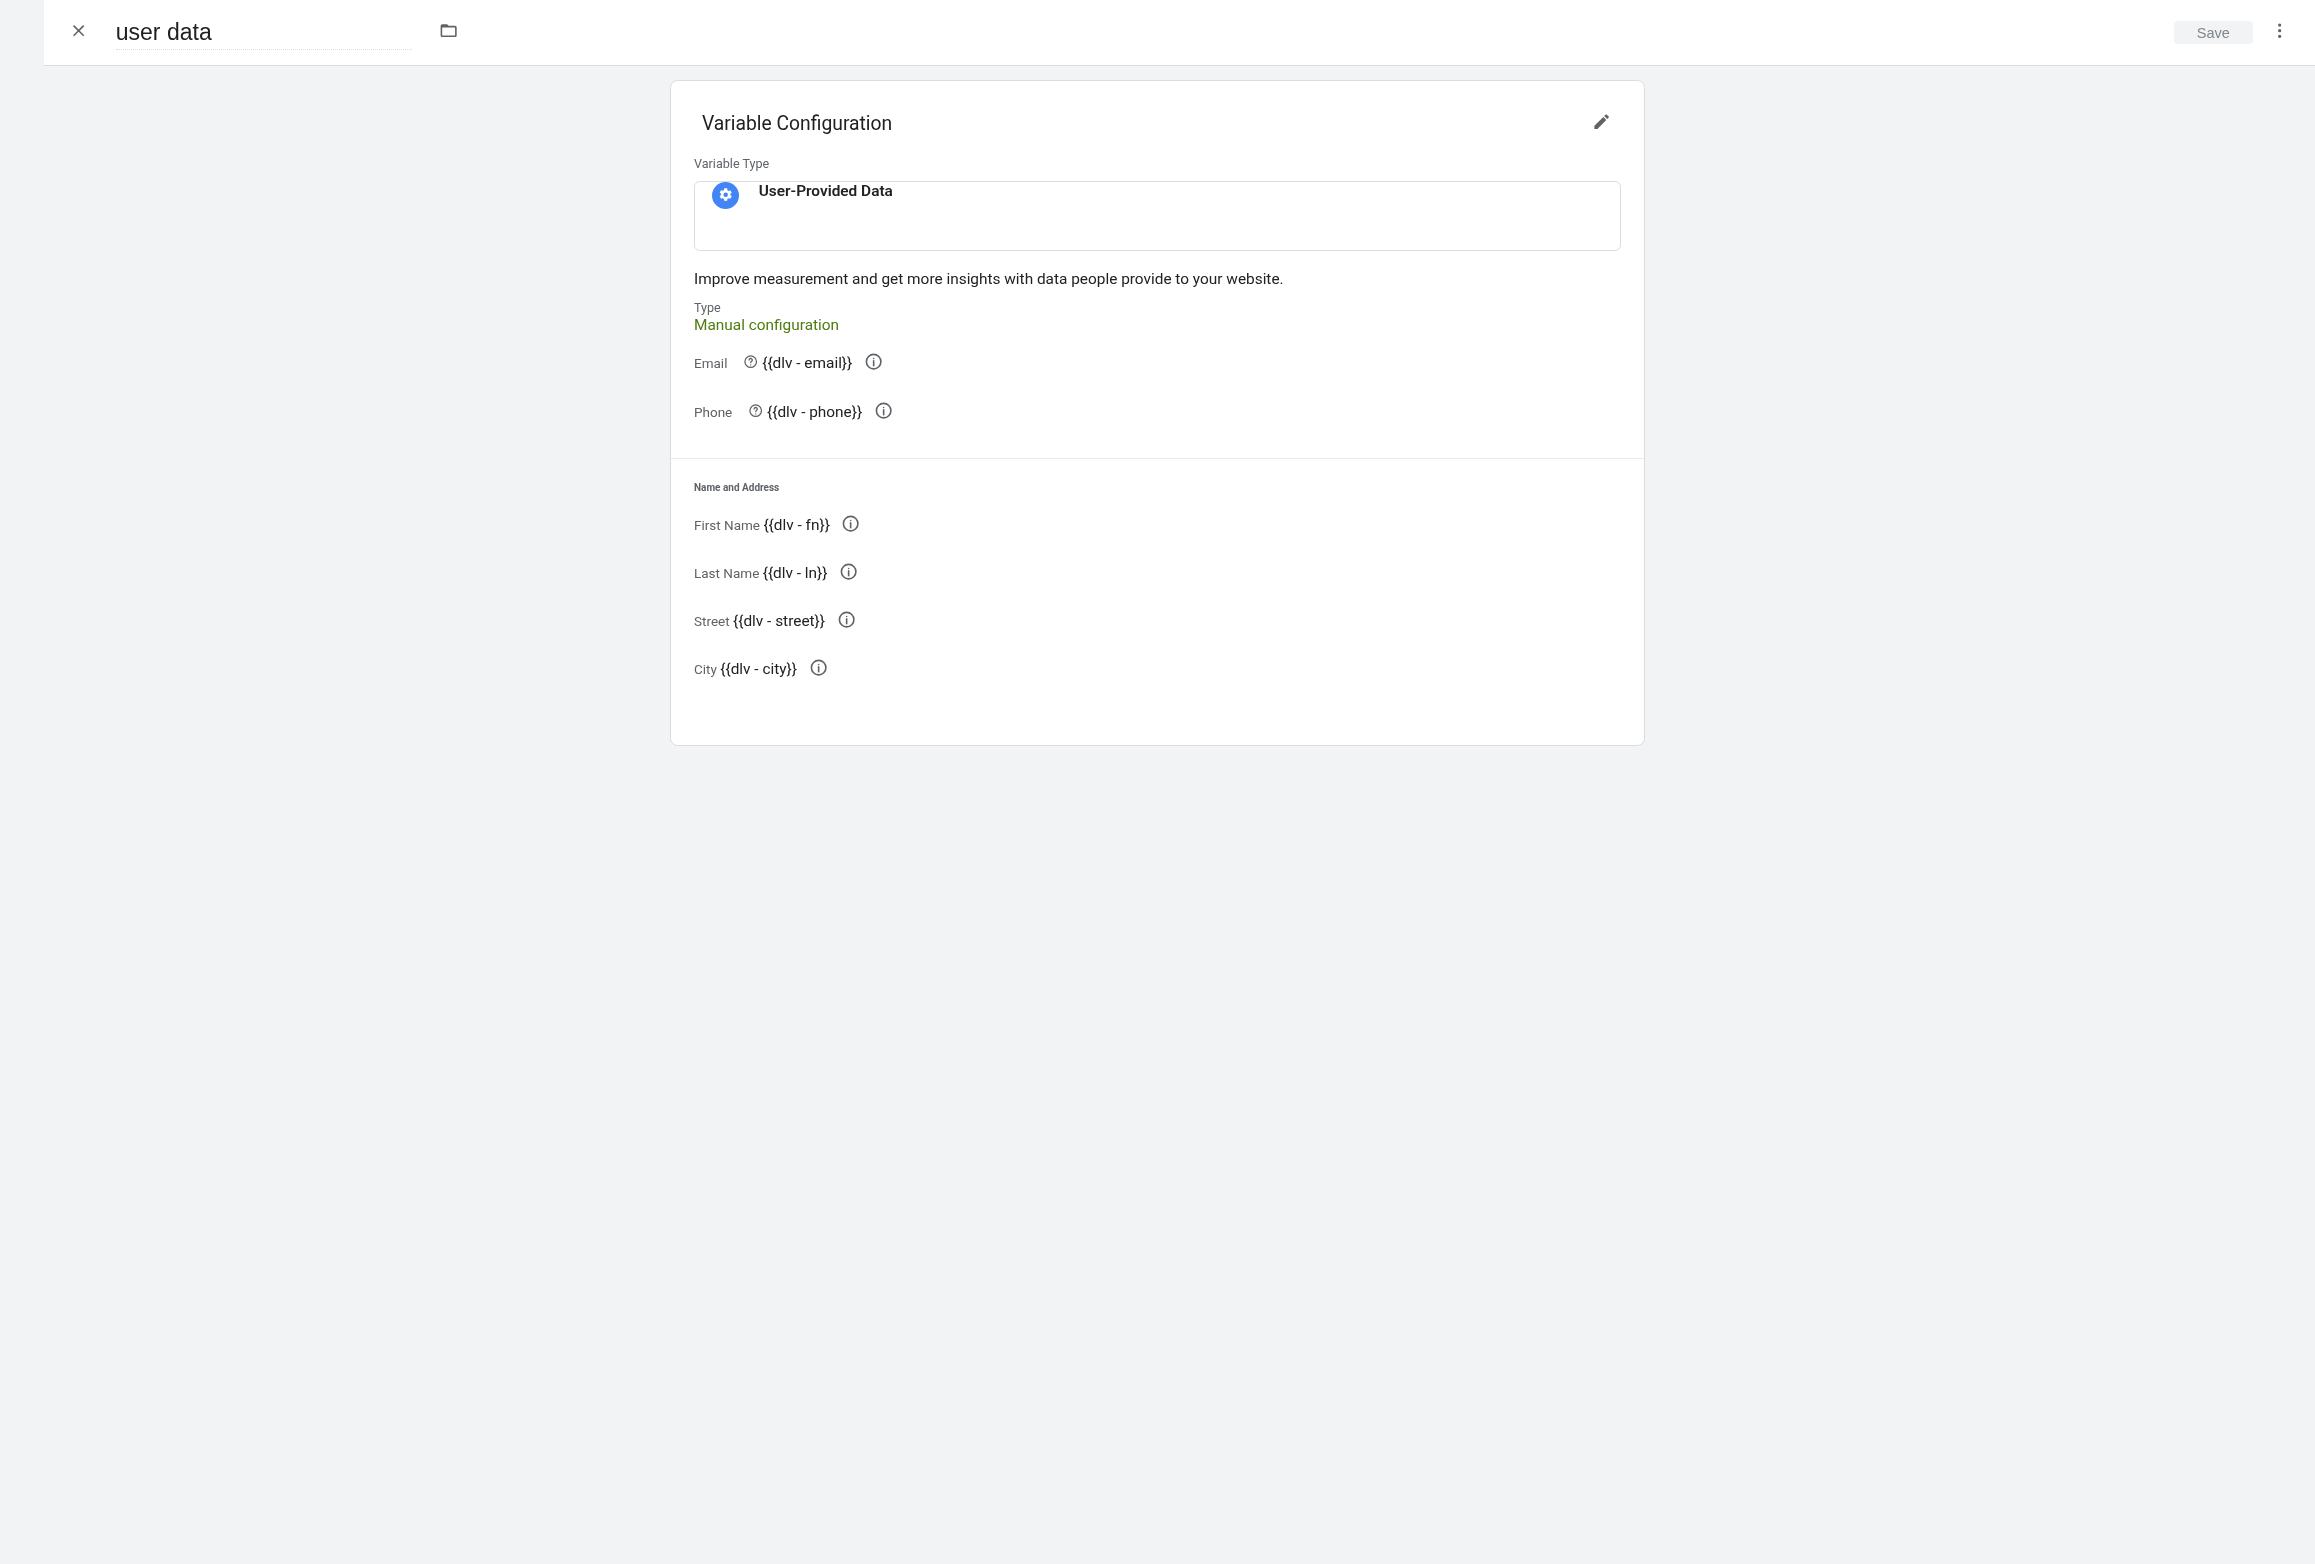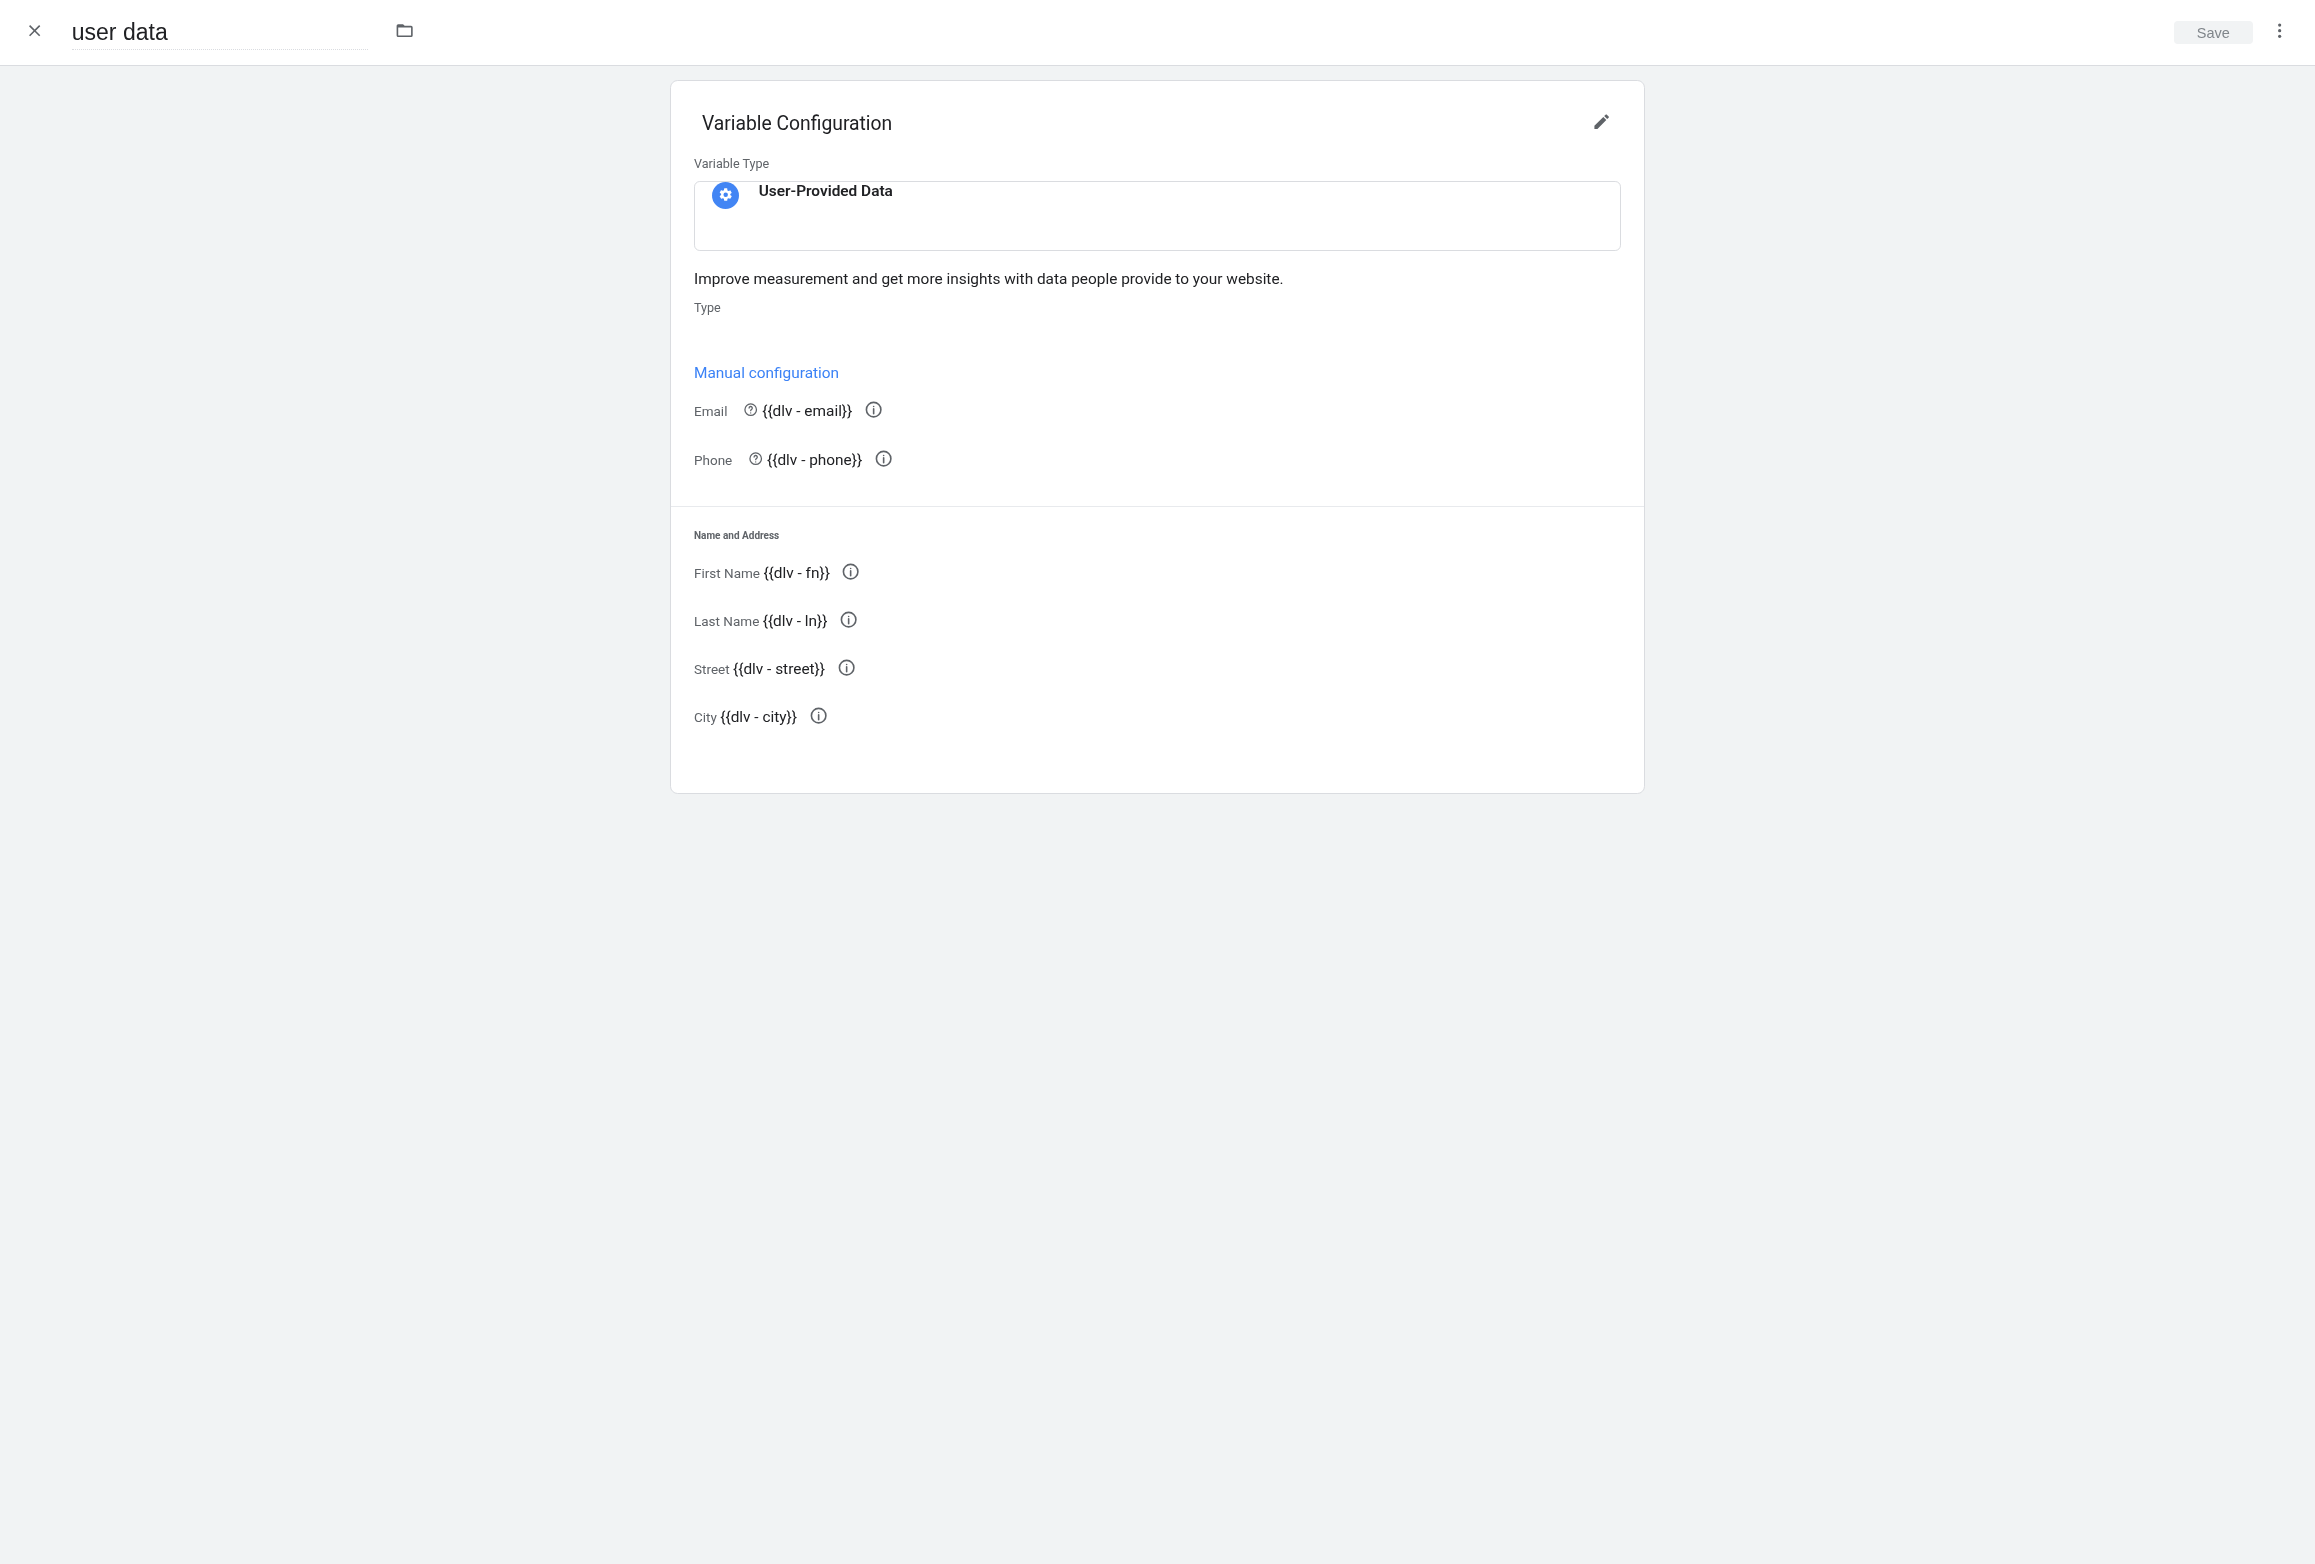--- a/index.html
+++ b/index.html
@@ -12,20 +12,21 @@
     }
 
     
     .topbar {
       background: #fff;
       height: 66px;
       border-bottom: 1px solid #dadce0;
       display: flex;
       align-items: center;
       padding: 0 15.4px;
+      margin-left: 44px;
     }
     .topbar-left {
       display: flex;
       align-items: center;
       gap: 17.4px;
       flex: 1;
     }
     .icon-btn {
       width: 39px; height: 39px;
       border: none; background: none;
@@ -149,23 +150,22 @@
     }
     .help-ico svg { width: 15.4px; height: 15.4px; }
 
     .type-small-label {
       font-size: 12.6px;
       color: #5f6368;
       padding: 0 23px;
     }
     .type-small-value {
       font-size: 15.4px;
-      color: #3b82f6;
+      color: #4d7c0f;
       padding: 1.9px 23px 17.4px;
-      margin-top: 48px;
     }
 
     hr.section-rule {
       border: none;
       border-top: 1px solid #e8eaed;
       margin: 7.7px 0 23px;
     }
 
     .group-heading {
       font-size: 10px;

